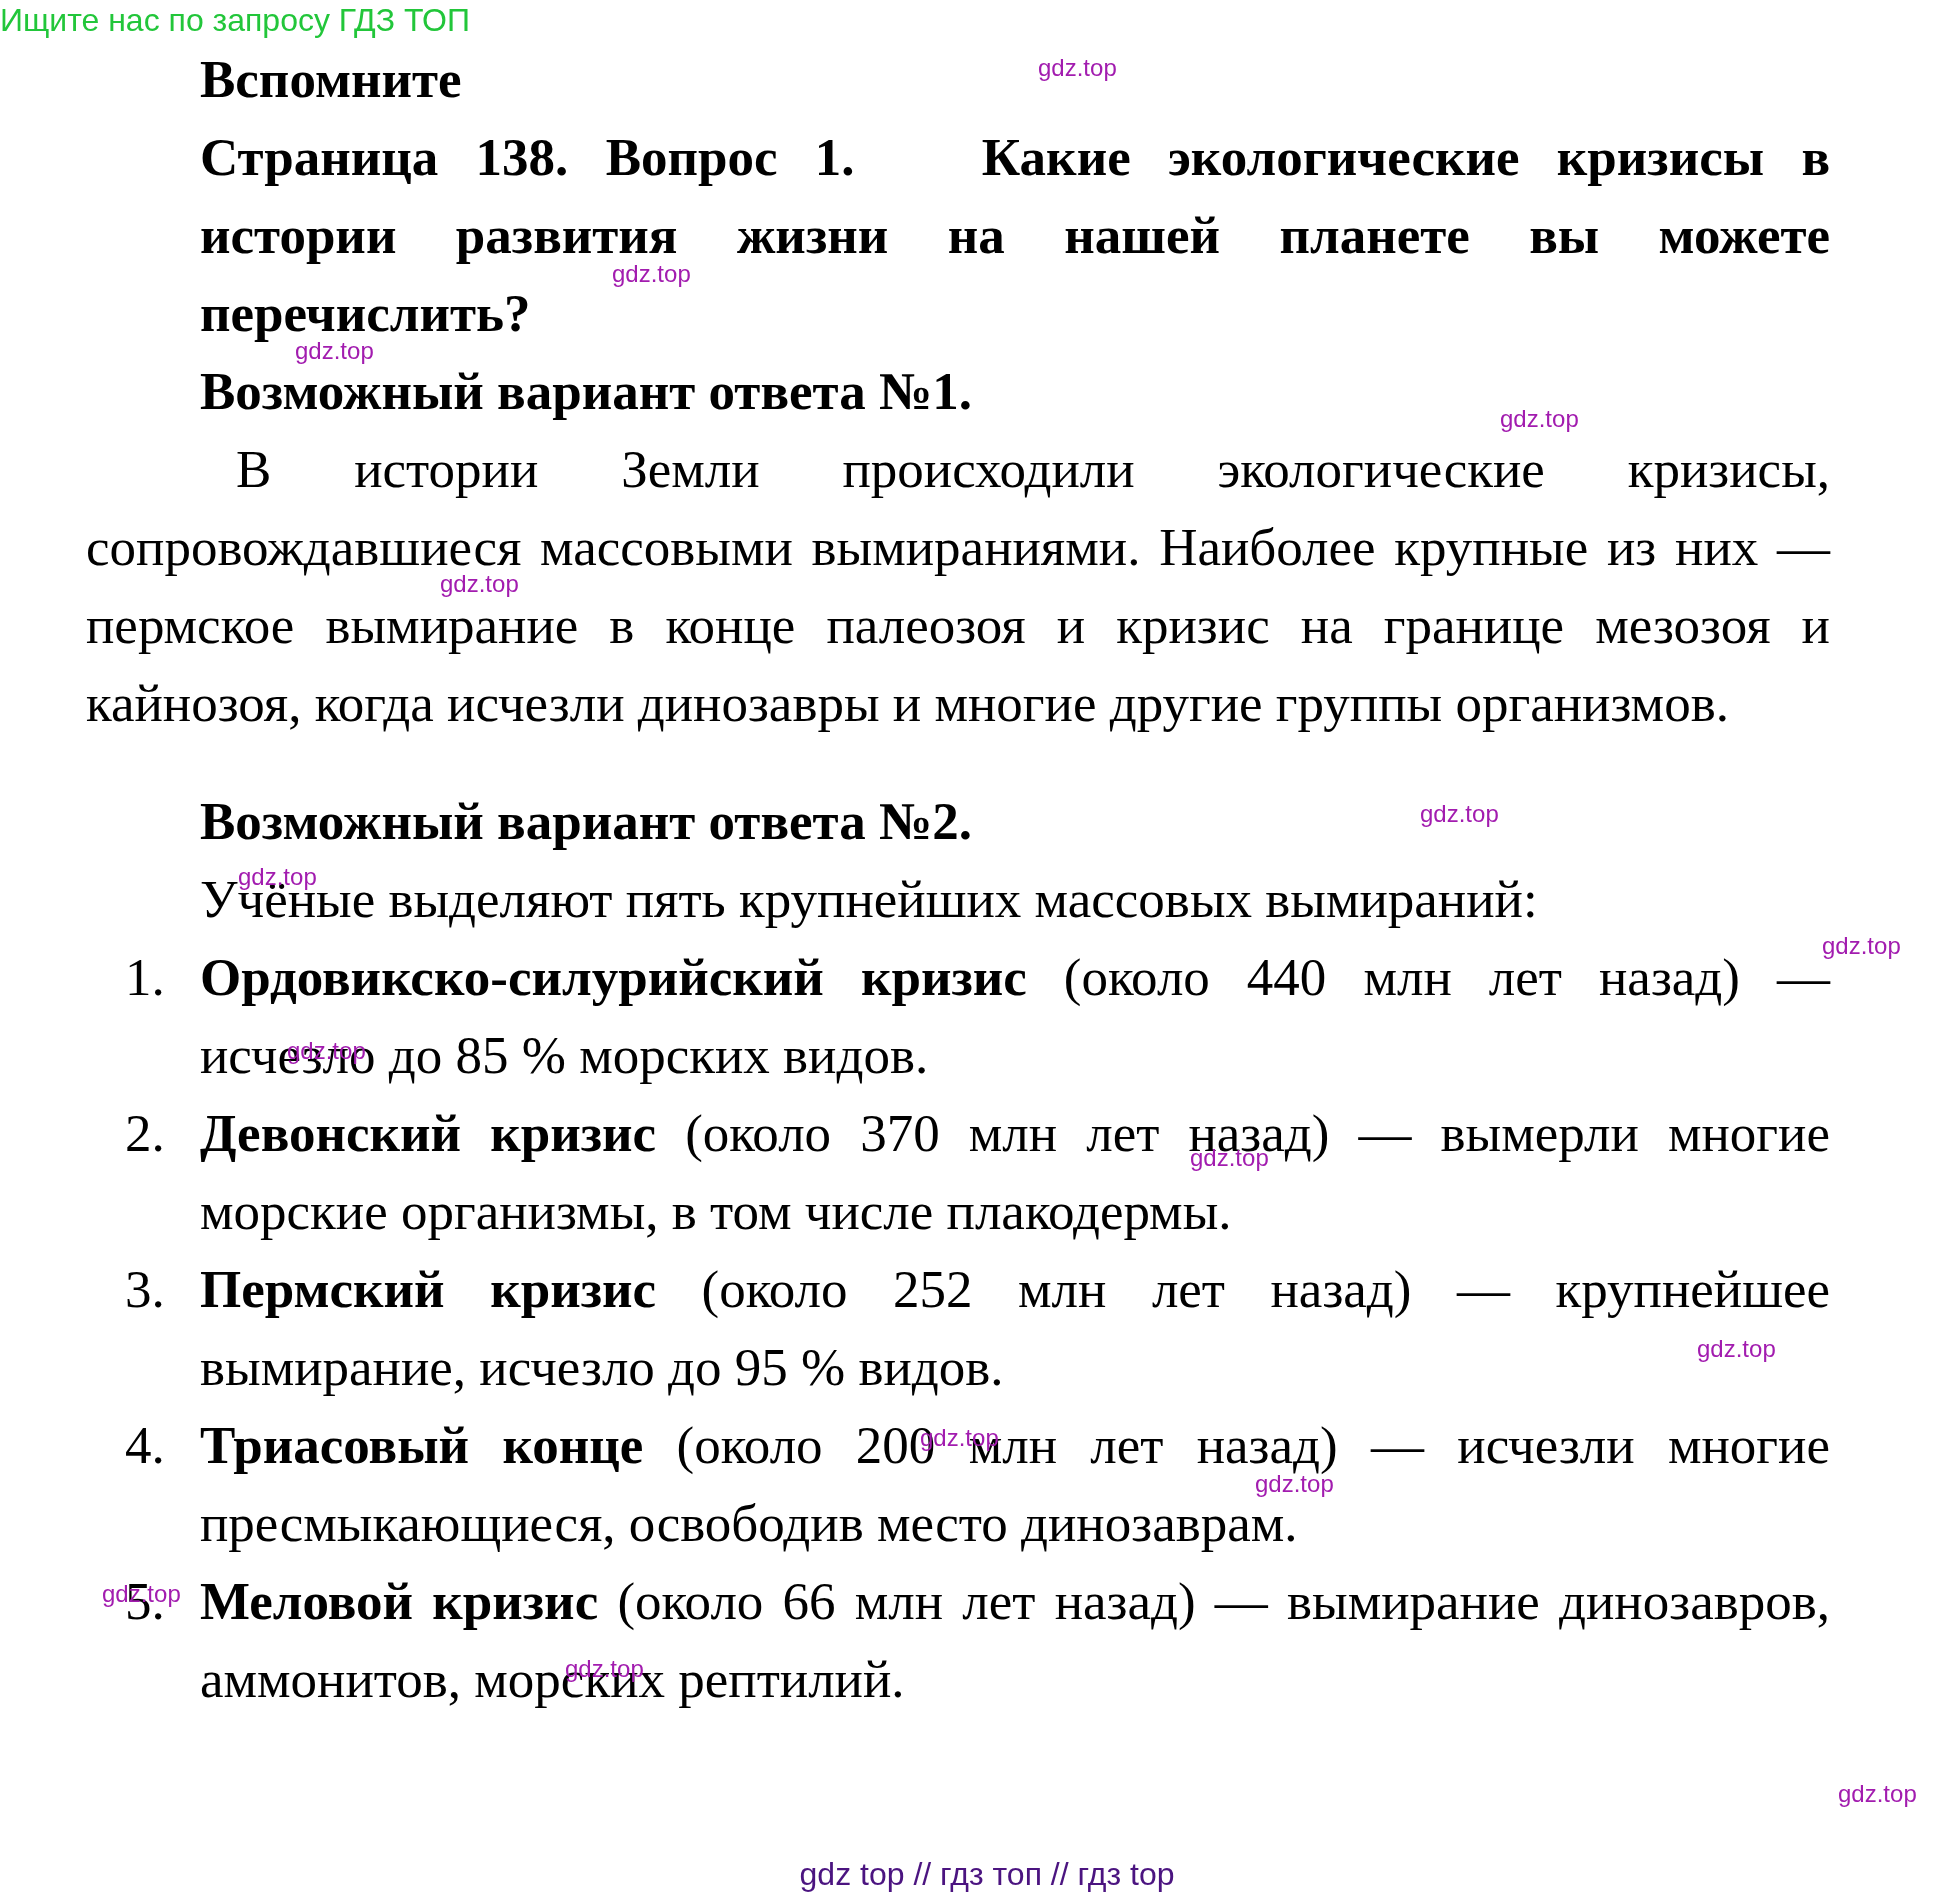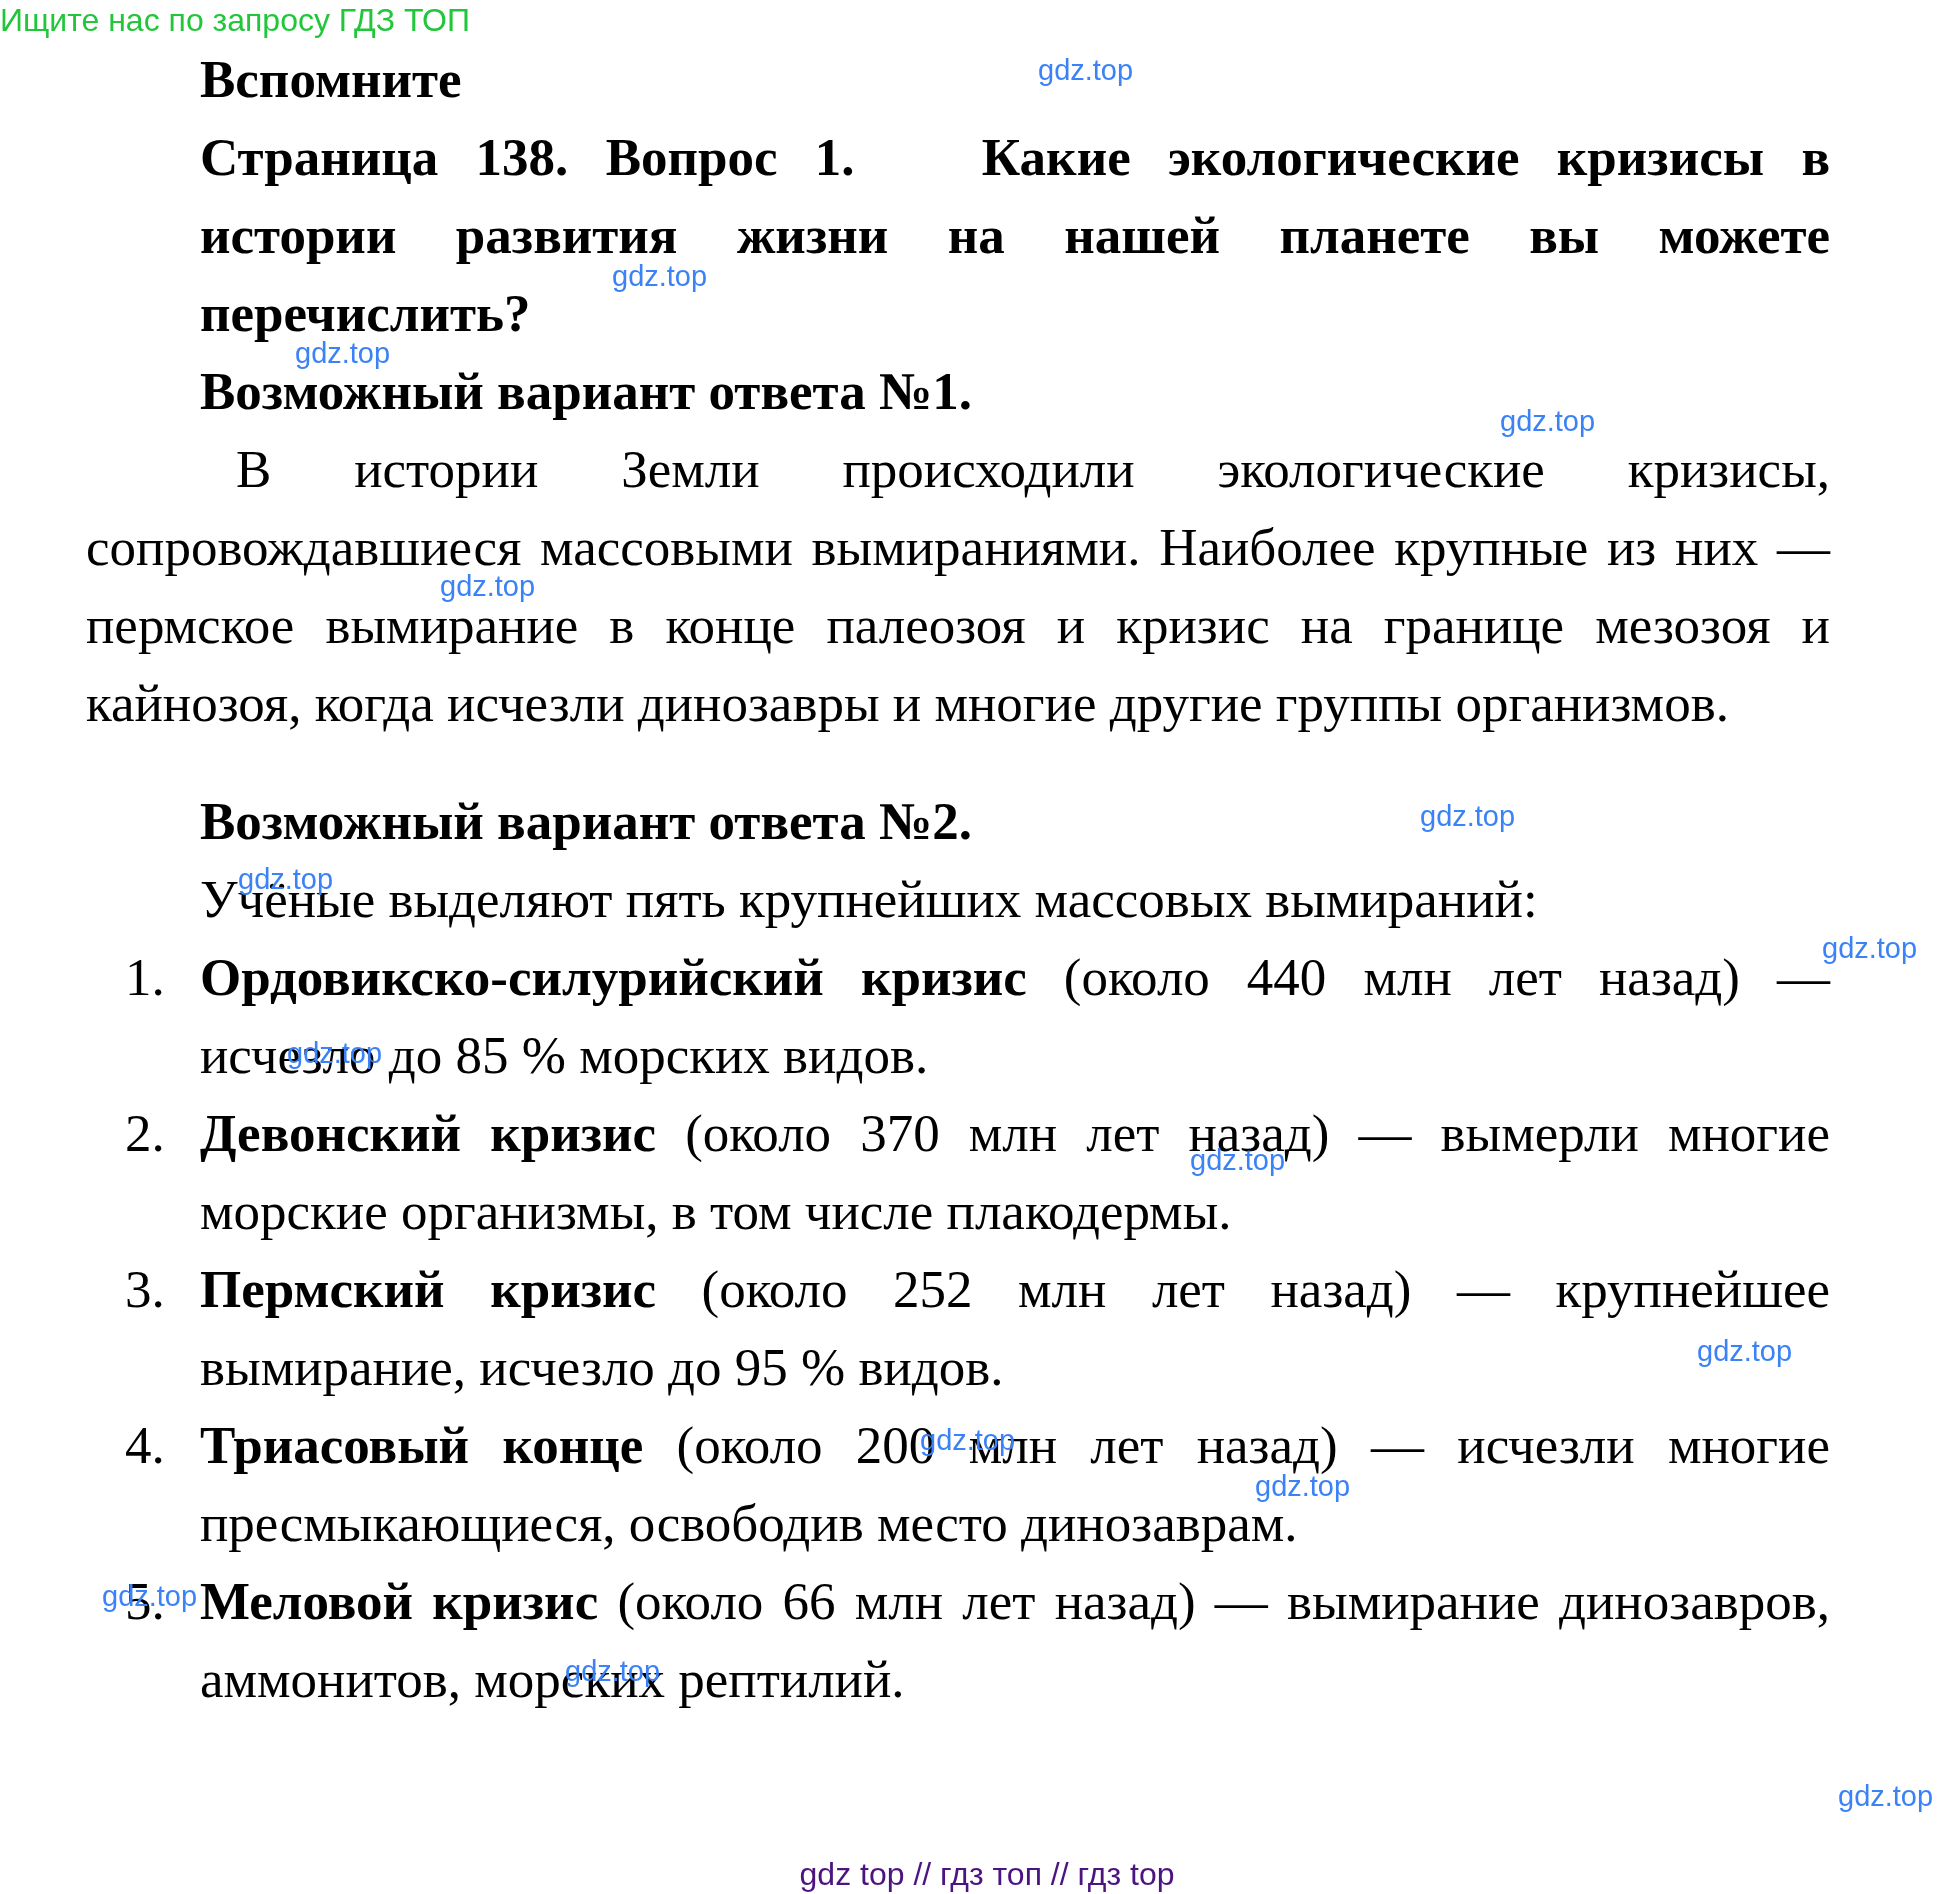--- a/index.html
+++ b/index.html
@@ -1,21 +1,21 @@
 <!DOCTYPE html>
 <html><head>
 <meta charset="utf-8">
 <style>
   html, body { margin:0; padding:0; background:#ffffff; }
   body { width:1950px; height:1894px; position:relative; overflow:hidden; }
   .top-banner { position:absolute; left:0; width:1950px; top:2px; text-align:left;
     font-family:"Liberation Sans", sans-serif; font-size:32px; color:#22c63a; }
   .footer { position:absolute; left:0; width:1950px; top:1856px; text-align:center;
     font-family:"Liberation Sans", sans-serif; font-size:32px; color:#4b1480;margin-left:12px; }
-  .wm { position:absolute; font-family:"Liberation Sans", sans-serif; font-size:29px; color:#3b82f6; }
+  .wm { position:absolute; font-family:"Liberation Sans", sans-serif; font-size:24px; color:#a21caf; }
   .doc { position:absolute; left:50px; width:1780px; top:40px;
     font-family:"Liberation Serif", serif; color:#000; font-size:53px; line-height:78px; }
   .p { text-align:justify; }
   .bold { font-weight:bold; }
   .indent { padding-left:150px; }
   .h { font-weight:bold; padding-left:150px; }
   .li { position:relative; padding-left:150px; text-align:justify; }
   .li .num { position:absolute; left:75px; }
   .gap { height:40px; }
 </style>

